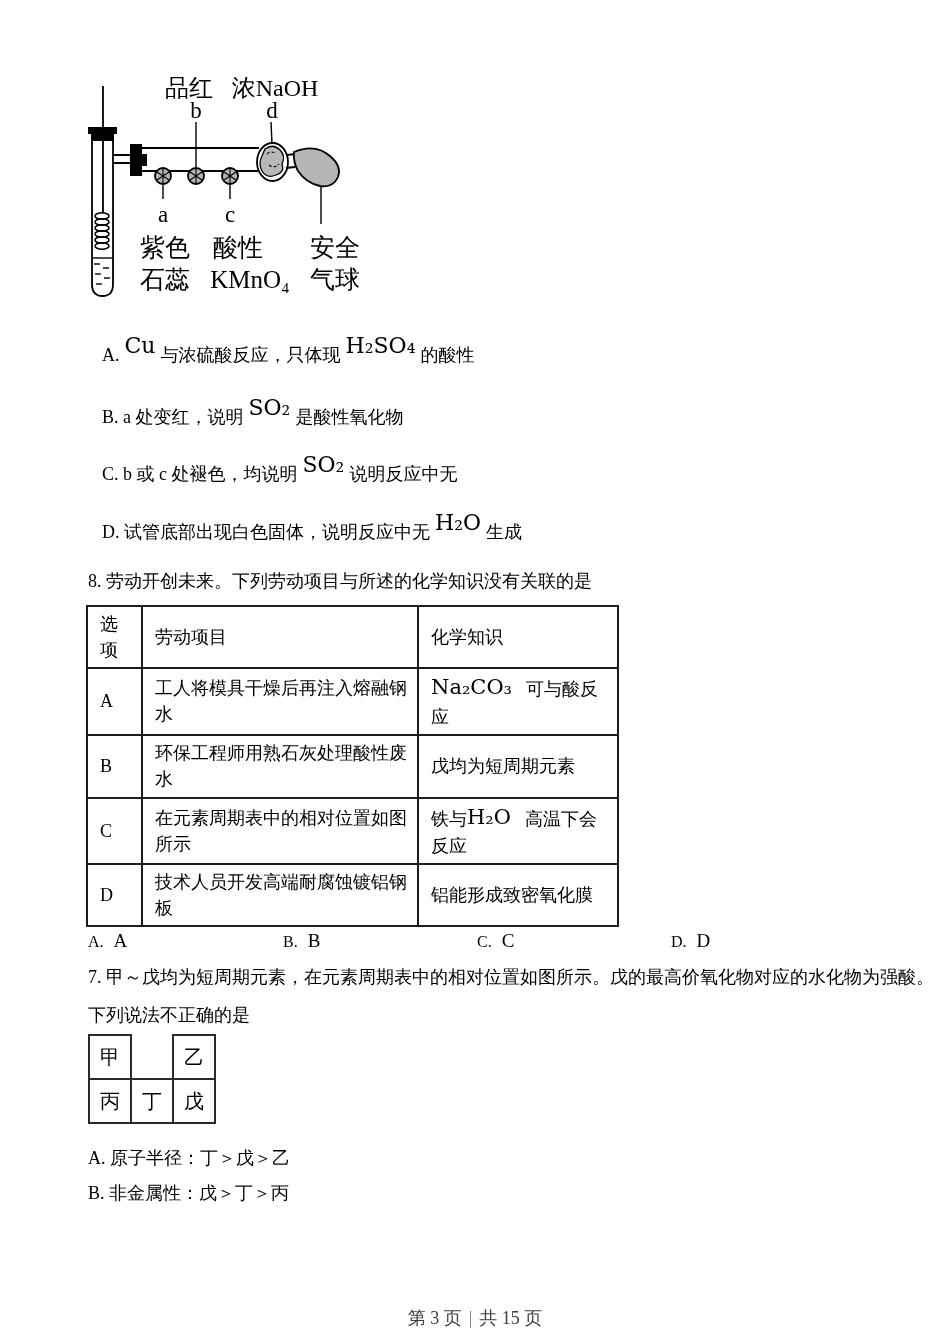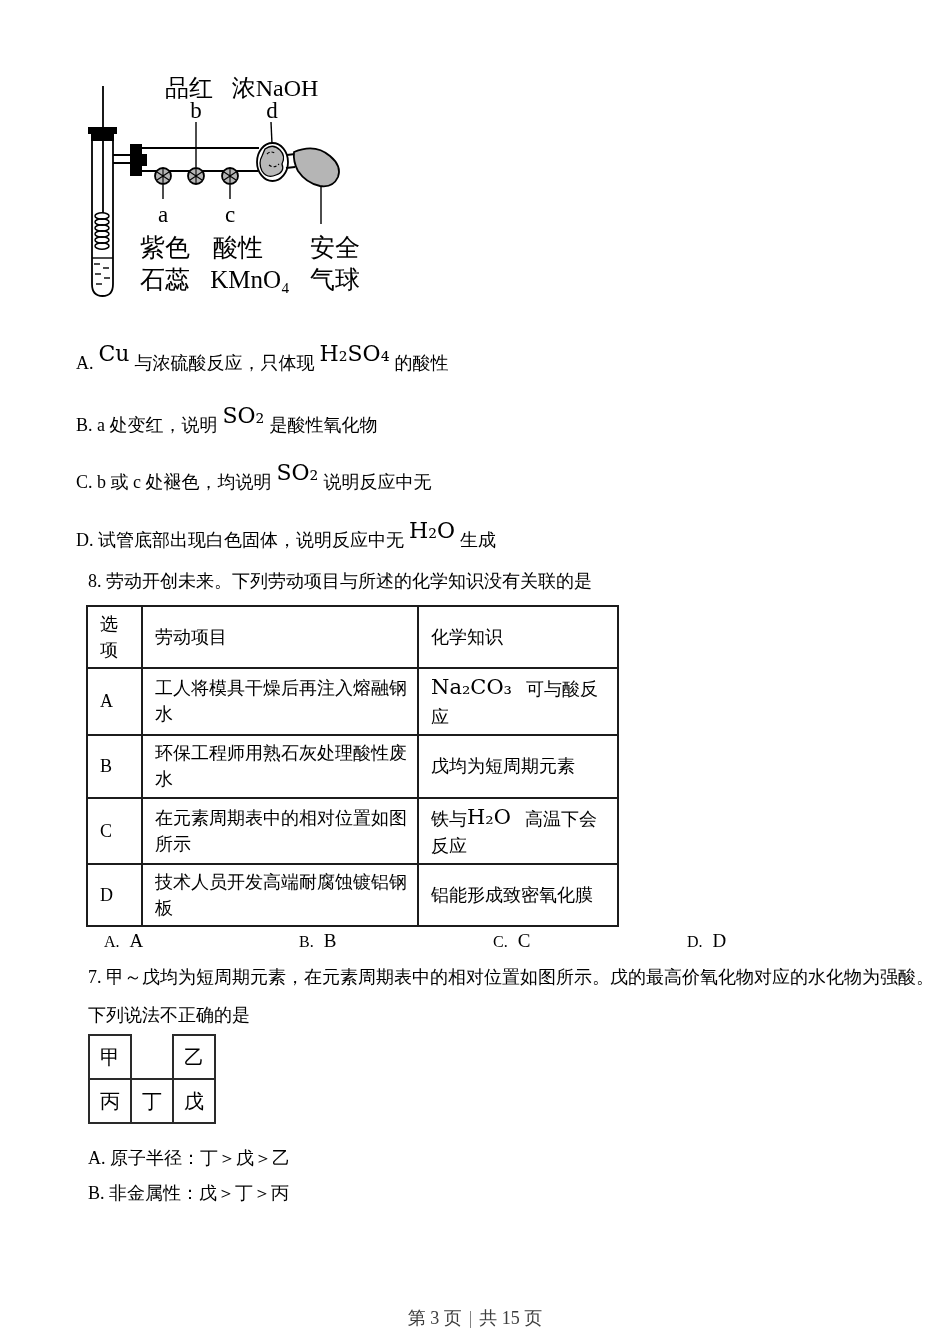--- a/index.html
+++ b/index.html
@@ -1,32 +1,32 @@
 <!DOCTYPE html>
 <html><head>
 <meta charset="utf-8">
 <style>
   html,body{margin:0;padding:0;background:#ffffff;}
   .page{position:relative;width:950px;height:1344px;background:#fff;overflow:hidden;
         font-family:"Liberation Serif","DejaVu Serif",serif;color:#000;border-radius:22px;}
   svg text{font-family:"Liberation Serif","DejaVu Serif",serif;}
 
-  .opt{position:absolute;left:76px;white-space:nowrap;font-size:18px;height:40px;line-height:52px;}
+  .opt{position:absolute;left:102px;white-space:nowrap;font-size:18px;height:40px;line-height:36px;}
   .formula{font-family:"DejaVu Serif",serif;font-size:22px;position:relative;top:-8px;margin:0 5px;}
   .formula:empty{display:none;margin:0;}
   .stem{position:absolute;left:88px;font-size:18px;white-space:nowrap;}
 
   table.q6{position:absolute;left:86px;top:605px;border-collapse:collapse;table-layout:fixed;width:531px;}
   table.q6 td{border:2px solid #1c1c1c;font-size:18px;vertical-align:middle;
               padding:4px 6px 4px 12px;line-height:1.45;}
   .tformula{font-family:"DejaVu Serif",serif;font-size:21px;position:relative;top:-1px;margin:0 14px 0 0;}
   .tformula:empty{display:none;margin:0;}
   td .kpre:empty{display:none;}
 
-  .answers{position:absolute;top:930px;left:16px;width:808px;height:24px;}
+  .answers{position:absolute;top:930px;left:0;width:808px;height:24px;}
   .answer-item{position:absolute;font-size:16px;white-space:nowrap;}
   .answer-item .val{font-size:19px;margin-left:10px;}
 
   .ptable{position:absolute;left:88px;top:1034px;width:128px;height:90px;}
   .pcell{position:absolute;width:44px;height:46px;border:2px solid #2a2a2a;box-sizing:border-box;
          font-size:20px;text-align:center;line-height:42px;background:#fff;}
 
   .footer{position:absolute;top:1306px;left:0;width:950px;text-align:center;font-size:18px;color:#3d3d3d;}
   .footer .sep{color:#777;margin:0 7px;}
 </style>

